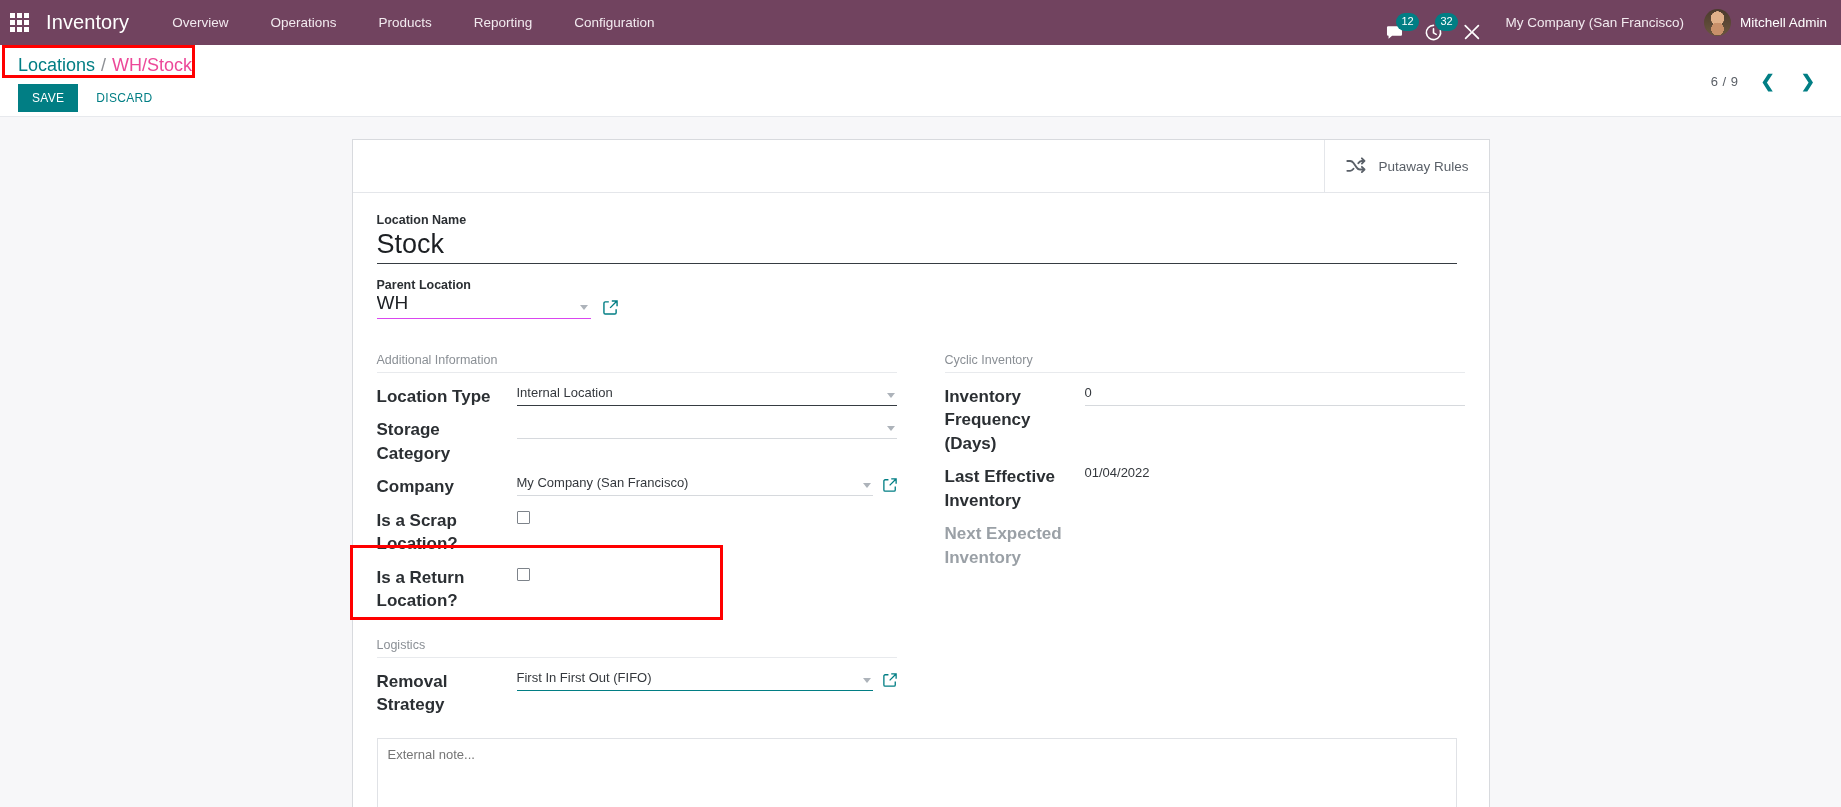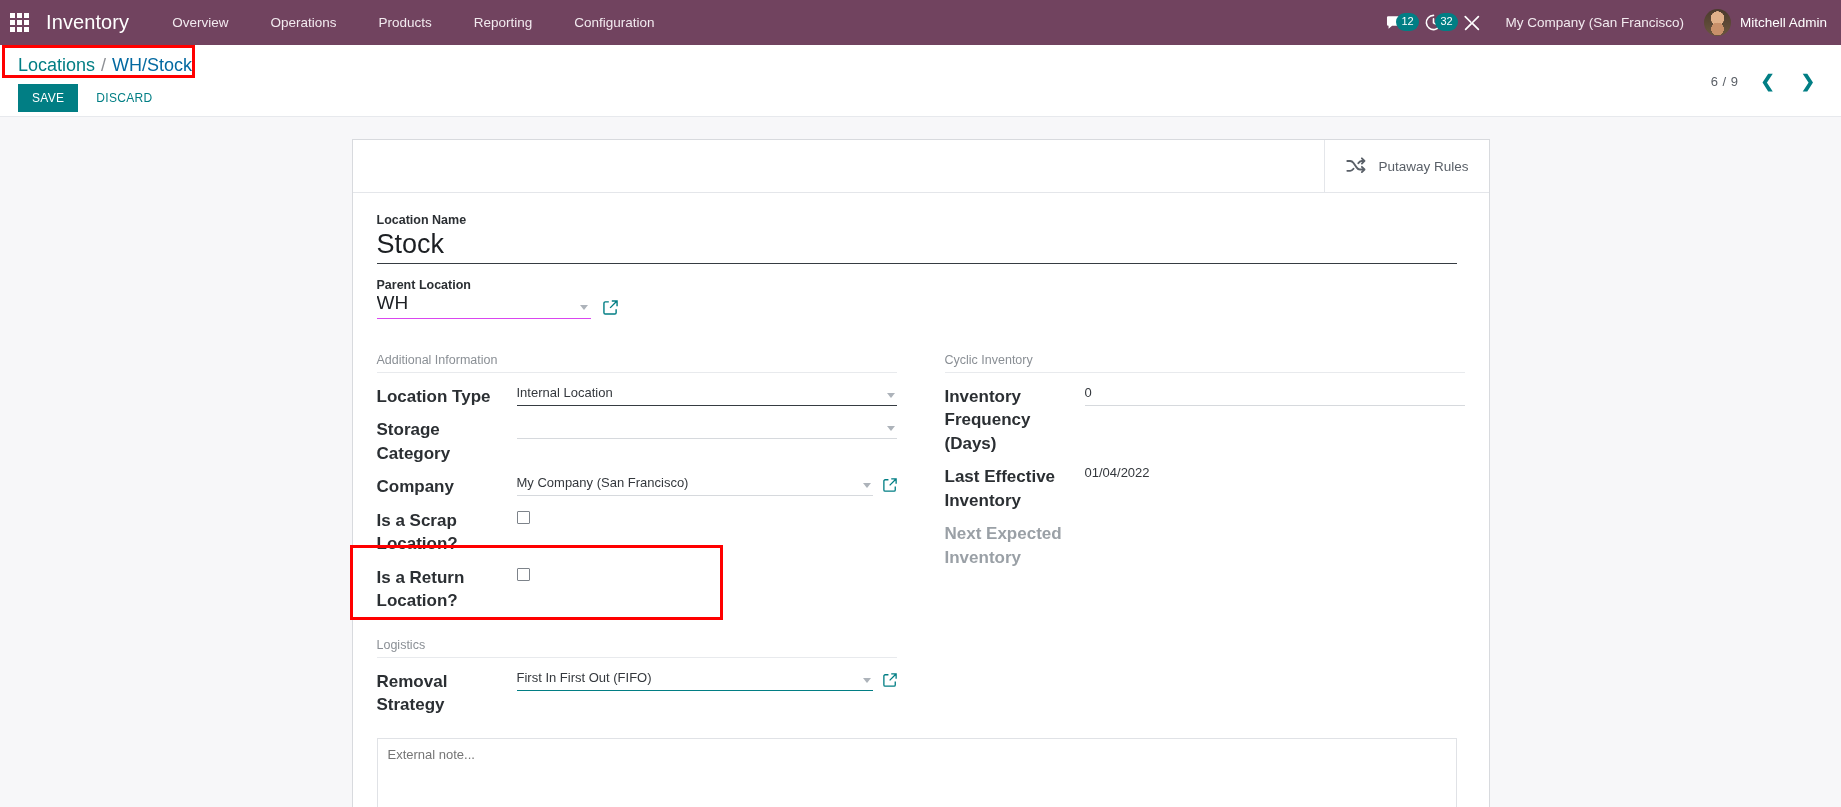--- a/index.html
+++ b/index.html
@@ -66,21 +66,20 @@
     display: flex;
     align-items: center;
     gap: 0;
   }
 
   .sys-icon {
     position: relative;
     padding: 16px 10px;
     cursor: pointer;
     display: flex;
-    align-items: center;
     height: 29px;
   }
   .badge {
     position: absolute;
     top: 6px;
     left: 21px;
     background: #017e84;
     color: #ffffff;
     font-size: 11px;
     line-height: 1;
@@ -132,21 +131,21 @@
     display: flex;
     align-items: baseline;
     gap: 6px;
     font-size: 18px;
     padding: 10px 4px 2px 4px;
     position: relative;
     width: fit-content;
   }
   .crumb-link { color: #017e84; cursor: pointer; }
   .crumb-sep { color: #8c8f94; }
-  .crumb-current { color: #0369a1; }
+  .crumb-current { color: #ec4899; }
 
   .btn-row {
     display: flex;
     align-items: center;
     gap: 4px;
     padding-left: 4px;
     margin-top: 6px;
   }
   .btn-save {
     background: #017e84;

